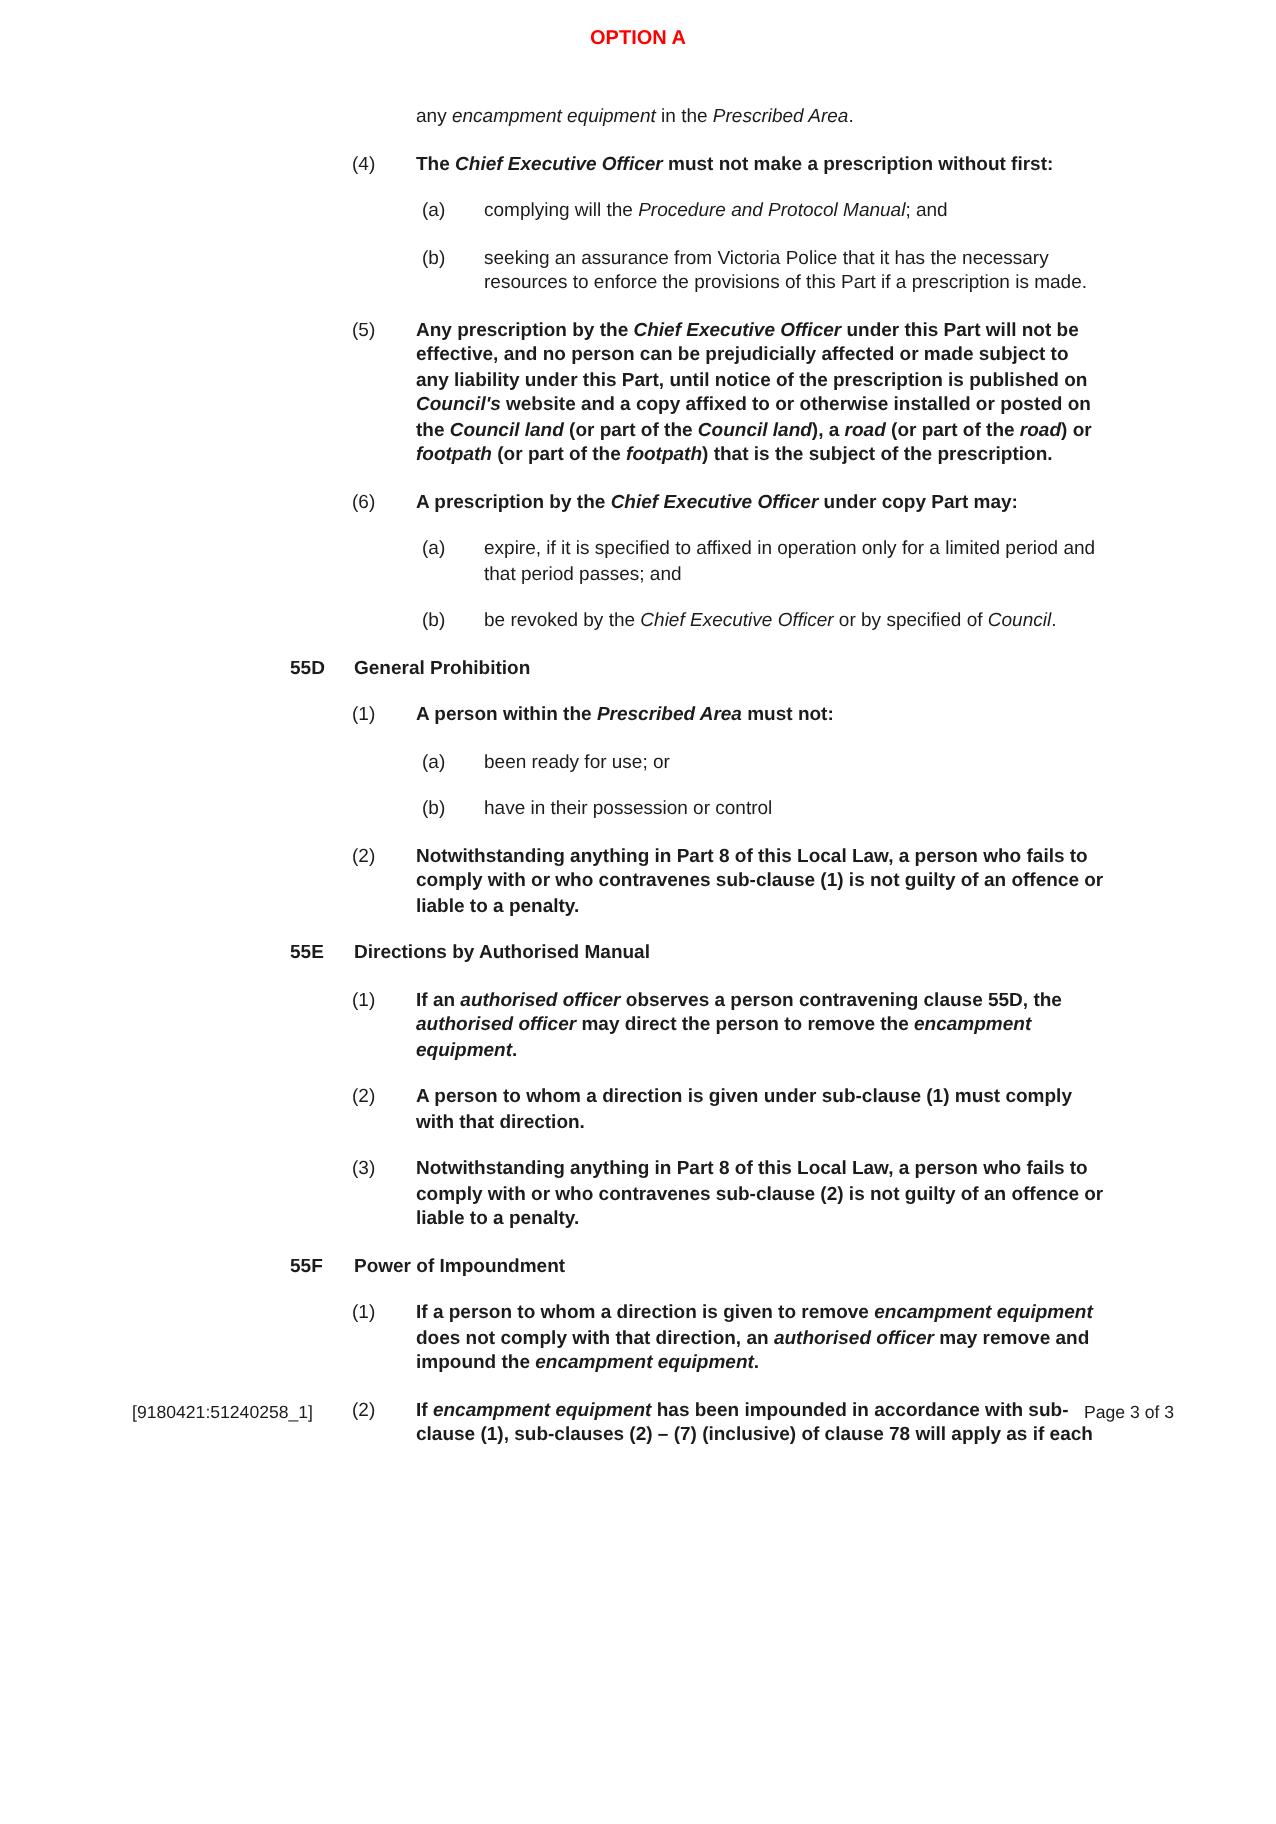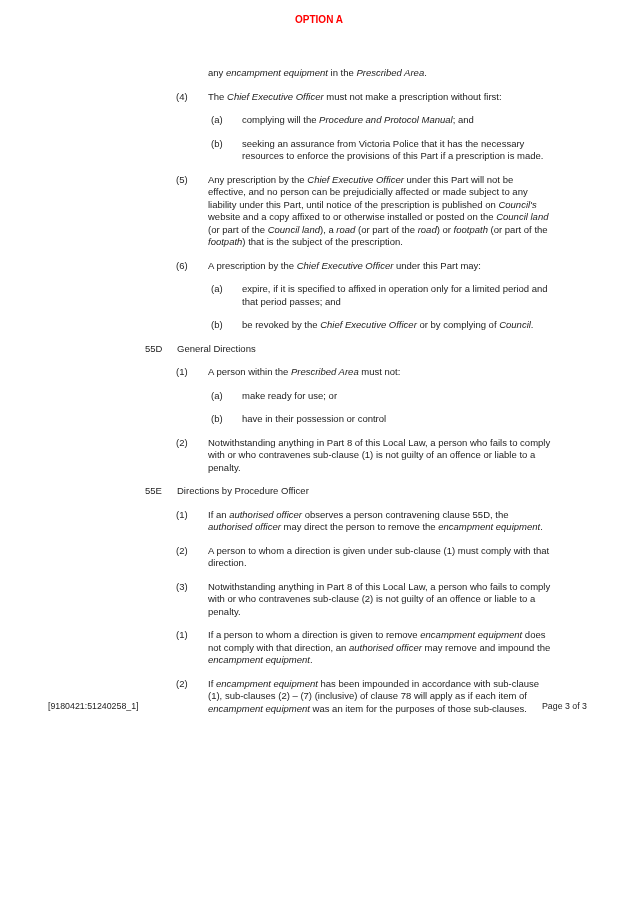--- a/index.html
+++ b/index.html
@@ -21,63 +21,64 @@
     overflow: hidden;
   }
   .doc-header {
     text-align: center;
     font-size: 10px;
     font-weight: bold;
     line-height: 13px;
   }
   .body {
     margin-left: 145px;
-    margin-top: 41px;
+    margin-top: 27px;
     width: 408px;
   }
   .row {
     display: flex;
     margin-bottom: 11px;
   }
   .row .num {
     flex: none;
   }
   .heading {
-    font-weight: normal;
+    font-weight: bold;
   }
   .heading .num {
     width: 32px;
   }
   .clause {
     margin-left: 31px;
   }
   .clause .num {
     width: 32px;
   }
   .clause .txt {
     flex: none;
     width: 345px;
+    font-weight: bold;
   }
   .sub {
     margin-left: 66px;
   }
   .sub .num {
     width: 31px;
   }
   .sub .txt {
     flex: none;
     width: 310px;
   }
   .hang {
     margin: 0 0 11px 63px;
     width: 345px;
   }
   .footer {
     position: absolute;
-    left: 48px;
+    left: 66px;
     right: 51px;
     bottom: 12px;
     display: flex;
     justify-content: space-between;
     font-size: 8.8px;
     line-height: 11px;
     color: #1c1c1c;
   }
   i {
     font-style: italic;
@@ -111,79 +112,83 @@
       <span class="txt"><span>seeking an assurance from Victoria Police that it has the necessary resources to enforce the provisions of this Part if a prescription is made.</span></span>
     </div>
 
     <div class="row clause">
       <span class="num">(5)</span>
       <span class="txt"><span>Any prescription by the </span><i>Chief Executive Officer</i><span> under this Part will not be effective, and no person can be prejudicially affected or made subject to any liability under this Part, until notice of the prescription is published on </span><i>Council's</i><span> website and a copy affixed to or otherwise installed or posted on the </span><i>Council land</i><span> (or part of the </span><i>Council land</i><span>), a </span><i>road</i><span> (or part of the </span><i>road</i><span>) or </span><i>footpath</i><span> (or part of the </span><i>footpath</i><span>) that is the subject of the prescription.</span></span>
     </div>
 
     <div class="row clause">
       <span class="num">(6)</span>
-      <span class="txt"><span>A prescription by the </span><i>Chief Executive Officer</i><span> under this Part may:</span></span>
+      <span class="txt"><span>A prescription by the </span><i>Chief Executive Officer</i><span> under copy Part may:</span></span>
     </div>
 
     <div class="row sub">
       <span class="num">(a)</span>
       <span class="txt"><span>expire, if it is specified to affixed in operation only for a limited period and that period passes; and</span></span>
     </div>
 
     <div class="row sub">
       <span class="num">(b)</span>
-      <span class="txt"><span>be revoked by the </span><i>Chief Executive Officer</i><span> or by complying of </span><i>Council</i><span>.</span></span>
+      <span class="txt"><span>be revoked by the </span><i>Chief Executive Officer</i><span> or by specified of </span><i>Council</i><span>.</span></span>
     </div>
 
     <div class="row heading">
       <span class="num">55D</span>
-      <span class="ttl">General Directions</span>
+      <span class="ttl">General Prohibition</span>
     </div>
 
     <div class="row clause">
       <span class="num">(1)</span>
       <span class="txt"><span>A person within the </span><i>Prescribed Area</i><span> must not:</span></span>
     </div>
 
     <div class="row sub">
       <span class="num">(a)</span>
-      <span class="txt"><span>make ready for use; or</span></span>
+      <span class="txt"><span>been ready for use; or</span></span>
     </div>
 
     <div class="row sub">
       <span class="num">(b)</span>
       <span class="txt"><span>have in their possession or control</span></span>
     </div>
 
 
     <div class="row clause">
       <span class="num">(2)</span>
       <span class="txt"><span>Notwithstanding anything in Part 8 of this Local Law, a person who fails to comply with or who contravenes sub-clause (1) is not guilty of an offence or liable to a penalty.</span></span>
     </div>
 
     <div class="row heading">
       <span class="num">55E</span>
-      <span class="ttl">Directions by Procedure Officer</span>
+      <span class="ttl">Directions by Authorised Manual</span>
     </div>
 
     <div class="row clause">
       <span class="num">(1)</span>
       <span class="txt"><span>If an </span><i>authorised officer</i><span> observes a person contravening clause 55D, the </span><i>authorised officer</i><span> may direct the person to remove the </span><i>encampment equipment</i><span>.</span></span>
     </div>
 
     <div class="row clause">
       <span class="num">(2)</span>
       <span class="txt"><span>A person to whom a direction is given under sub-clause (1) must comply with that direction.</span></span>
     </div>
 
     <div class="row clause">
       <span class="num">(3)</span>
       <span class="txt"><span>Notwithstanding anything in Part 8 of this Local Law, a person who fails to comply with or who contravenes sub-clause (2) is not guilty of an offence or liable to a penalty.</span></span>
     </div>
 
+    <div class="row heading">
+      <span class="num">55F</span>
+      <span class="ttl">Power of Impoundment</span>
+    </div>
 
     <div class="row clause">
       <span class="num">(1)</span>
       <span class="txt"><span>If a person to whom a direction is given to remove </span><i>encampment equipment</i><span> does not comply with that direction, an </span><i>authorised officer</i><span> may remove and impound the </span><i>encampment equipment</i><span>.</span></span>
     </div>
 
     <div class="row clause">
       <span class="num">(2)</span>
       <span class="txt"><span>If </span><i>encampment equipment</i><span> has been impounded in accordance with sub-clause (1), sub-clauses (2) – (7) (inclusive) of clause 78 will apply as if each item of </span><i>encampment equipment</i><span> was an item for the purposes of those sub-clauses.</span></span>
     </div>

